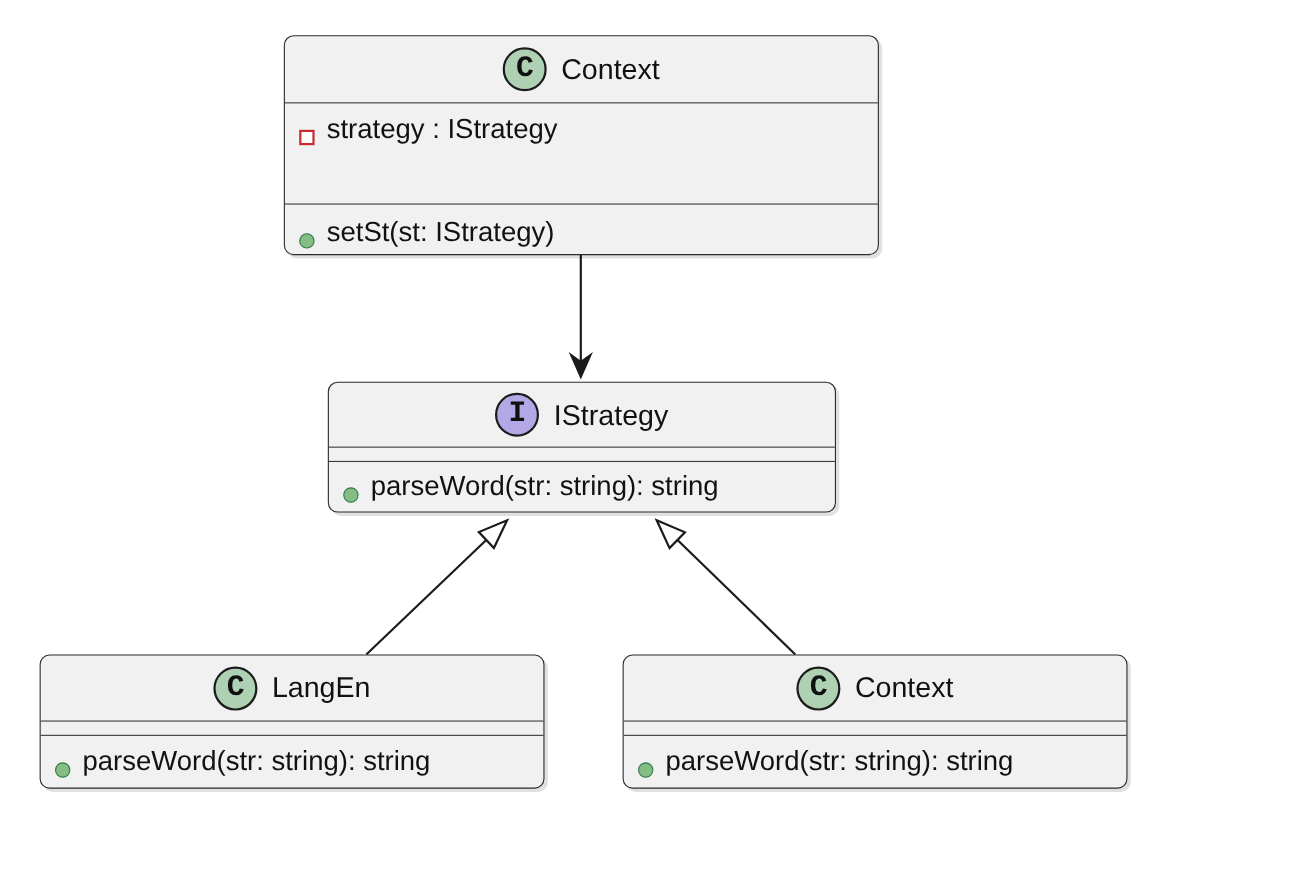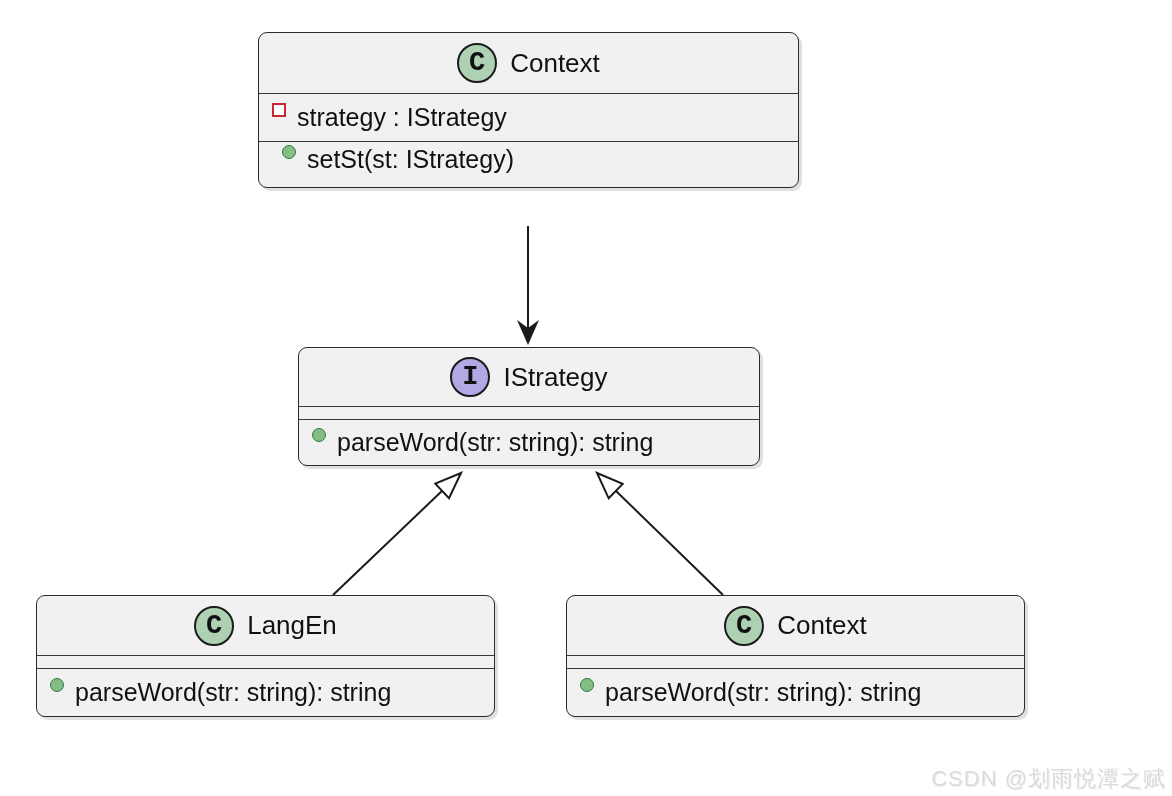--- a/index.html
+++ b/index.html
@@ -50,21 +50,21 @@
   }
   .badge-class { background: #add1b2; }
   .badge-interface { background: #b4a7e5; }
   .cname { font-size: 26px; text-align: right; }
   .cname.italic { }
   .compartment {
     border-top: 1.5px solid #3a3a3a;
   }
   .member {
     display: flex;
-    align-items: flex-start;
+    align-items: flex-end;
     gap: 11px;
     padding: 0 13px;
     font-size: 25px;
     white-space: nowrap;
   }
   .vis { flex: 0 0 auto; display: inline-block; box-sizing: border-box; }
   .vis-square {
     width: 14px; height: 14px;
     border: 2.5px solid #c82930;
     background: #ffffff;
@@ -113,21 +113,21 @@
     <div class="uml-title" style="height:60px">
       <span class="badge badge-class">C</span>
       <span class="cname">Context</span>
     </div>
     <div class="compartment" style="display:flex; align-items:center; height:47px;">
       <div class="member">
         <span class="vis vis-square"></span>
         <span>strategy : IStrategy</span>
       </div>
     </div>
-    <div class="compartment" style="padding:3px 0 5px 10px;">
+    <div class="compartment" style="padding:3px 0 5px 0;margin-top:44px;">
       <div class="member" style="height:37px;">
         <span class="vis vis-circle"></span>
         <span>setSt(st: IStrategy)</span>
       </div>
     </div>
   </div>
 
   <div class="uml-class" style="left:298px; top:347px; width:462px;">
     <div class="uml-title" style="height:58px">
       <span class="badge badge-interface">I</span>
@@ -163,15 +163,14 @@
     </div>
     <div class="compartment" style="height:12px;"></div>
     <div class="compartment" style="display:flex; align-items:center; height:47px;">
       <div class="member">
         <span class="vis vis-circle"></span>
         <span>parseWord(str: string): string</span>
       </div>
     </div>
   </div>
 
-  <div class="watermark">CSDN @划雨悦潭之赋</div>
 
 </div>
 
 </body></html>

